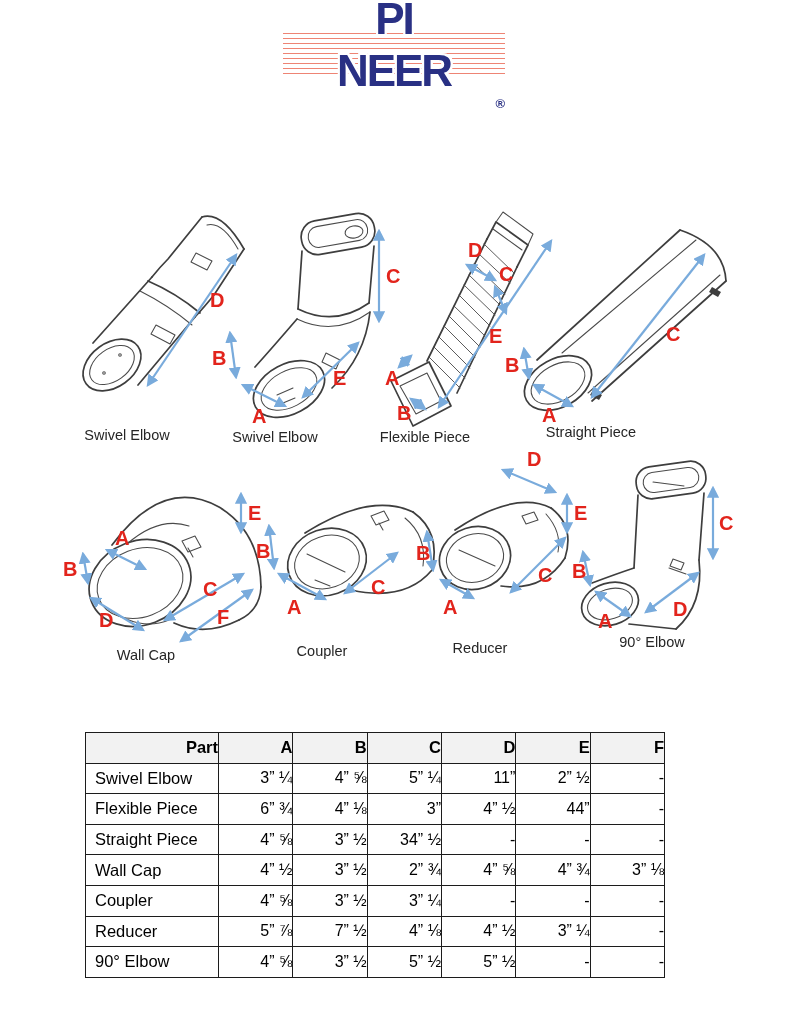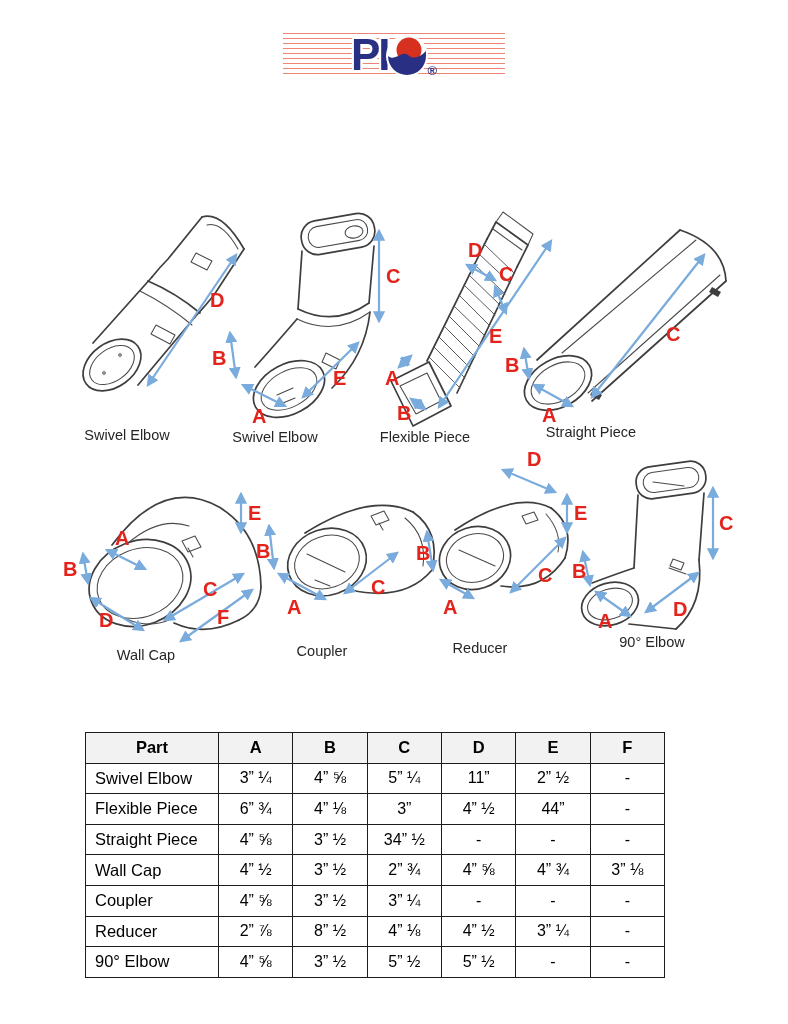--- a/index.html
+++ b/index.html
@@ -5,38 +5,38 @@
   html,body{margin:0;padding:0;background:#fff;}
   .page{position:relative;width:788px;height:1024px;background:#fff;overflow:hidden;
         font-family:"Liberation Sans",sans-serif;}
   
   .logo{position:absolute;left:283px;top:26px;width:222px;height:58px;}
   .logo .stripes{position:absolute;left:0;right:0;top:7px;bottom:9px;
     background:repeating-linear-gradient(to bottom,#ee8474 0,#ee8474 1px,transparent 1px,transparent 5px);}
   .logo .word{position:relative;display:flex;align-items:center;justify-content:center;height:100%;
     color:#293084;font-weight:bold;font-size:44px;letter-spacing:-2px;
     text-shadow:-2px 0 0 #fff,2px 0 0 #fff,0 -2px 0 #fff,0 2px 0 #fff,
-                -2px -2px 0 #fff,2px 2px 0 #fff,-2px 2px 0 #fff,2px -2px 0 #fff;}
+                -2px -2px 0 #fff,2px 2px 0 #fff,-2px 2px 0 #fff,2px -2px 0 #fff;flex-direction:column;}
   .logo .reg{font-size:13px;letter-spacing:0;align-self:flex-end;margin:0 0 6px 1px;text-shadow:none;}
   .logo svg{margin:2px -2px 0 -2px;}
   
   .title{position:absolute;left:0;top:88px;width:100%;text-align:center;
     font-size:23.5px;font-weight:bold;color:#0d0d0d;line-height:33px;}
   
   .fig{position:absolute;}
   .fig svg{display:block;overflow:visible;}
   .cap{position:absolute;transform:translateX(-50%);font-size:14.5px;color:#262626;white-space:nowrap;}
   .art{stroke:#3e3e3e;fill:none;stroke-width:1.7;stroke-linecap:round;stroke-linejoin:round;}
   .art2{stroke:#4a4a4a;fill:none;stroke-width:1.05;stroke-linecap:round;stroke-linejoin:round;}
   .dim{stroke:#79abdc;stroke-width:2.2;fill:none;}
   .lbl{font-family:"Liberation Sans",sans-serif;font-size:20px;font-weight:bold;fill:#e2241c;}
   
   .tablewrap{position:absolute;left:85px;top:732px;width:580px;}
   table{border-collapse:collapse;width:100%;table-layout:fixed;}
-  th,td{border:1.6px solid #1c1c1c;height:29.6px;text-align:center;
+  th,td{border:1.6px solid #1c1c1c;height:29.6px;text-align:right;
         font-size:16px;color:#000;padding:0;overflow:hidden;}
   th{background:#f2f2f2;font-size:16.5px;font-weight:bold;}
   td.part{text-align:left;padding-left:9px;font-size:16.5px;}
 </style>
 </head>
 <body>
 
 <div class="page">
 
   <svg width="0" height="0" style="position:absolute" aria-hidden="true">
@@ -49,20 +49,21 @@
 
   <div class="logo">
     <div class="stripes"></div>
     <div class="word">
       <span>PI</span>
       <svg width="42" height="42" viewBox="0 0 42 42">
         <circle cx="21" cy="21" r="21" fill="#fff"></circle>
         <circle cx="23" cy="15" r="12.5" fill="#d6301f"></circle>
         <path d="M2,21 C9,27 16,15 22,20 C28,25 34,22 40,16 L40,21 A19,19 0 0 1 2,21 Z" fill="#293084"></path>
       </svg>
+      <span>NEER</span>
       <span class="reg">®</span>
     </div>
   </div>
 
 
   <div class="fig" style="left:60px;top:195px;width:215px;height:255px">
     <svg width="215" height="232" viewBox="0 0 215 232">
       <path class="art" d="M33,148 L92,82"></path>
       <path class="art" d="M78,190 L135,122"></path>
       <ellipse class="art" cx="52" cy="170" rx="32" ry="22" transform="rotate(-36 52 170)"></ellipse>
@@ -316,22 +317,22 @@
             <td class="part">Coupler</td>
             <td>4” ⅝</td>
             <td>3” ½</td>
             <td>3” ¼</td>
             <td>-</td>
             <td>-</td>
             <td>-</td>
           </tr>
           <tr>
             <td class="part">Reducer</td>
-            <td>2” ⅞</td>
-            <td>8” ½</td>
+            <td>5” ⅞</td>
+            <td>7” ½</td>
             <td>4” ⅛</td>
             <td>4” ½</td>
             <td>3” ¼</td>
             <td>-</td>
           </tr>
           <tr>
             <td class="part">90° Elbow</td>
             <td>4” ⅝</td>
             <td>3” ½</td>
             <td>5” ½</td>

